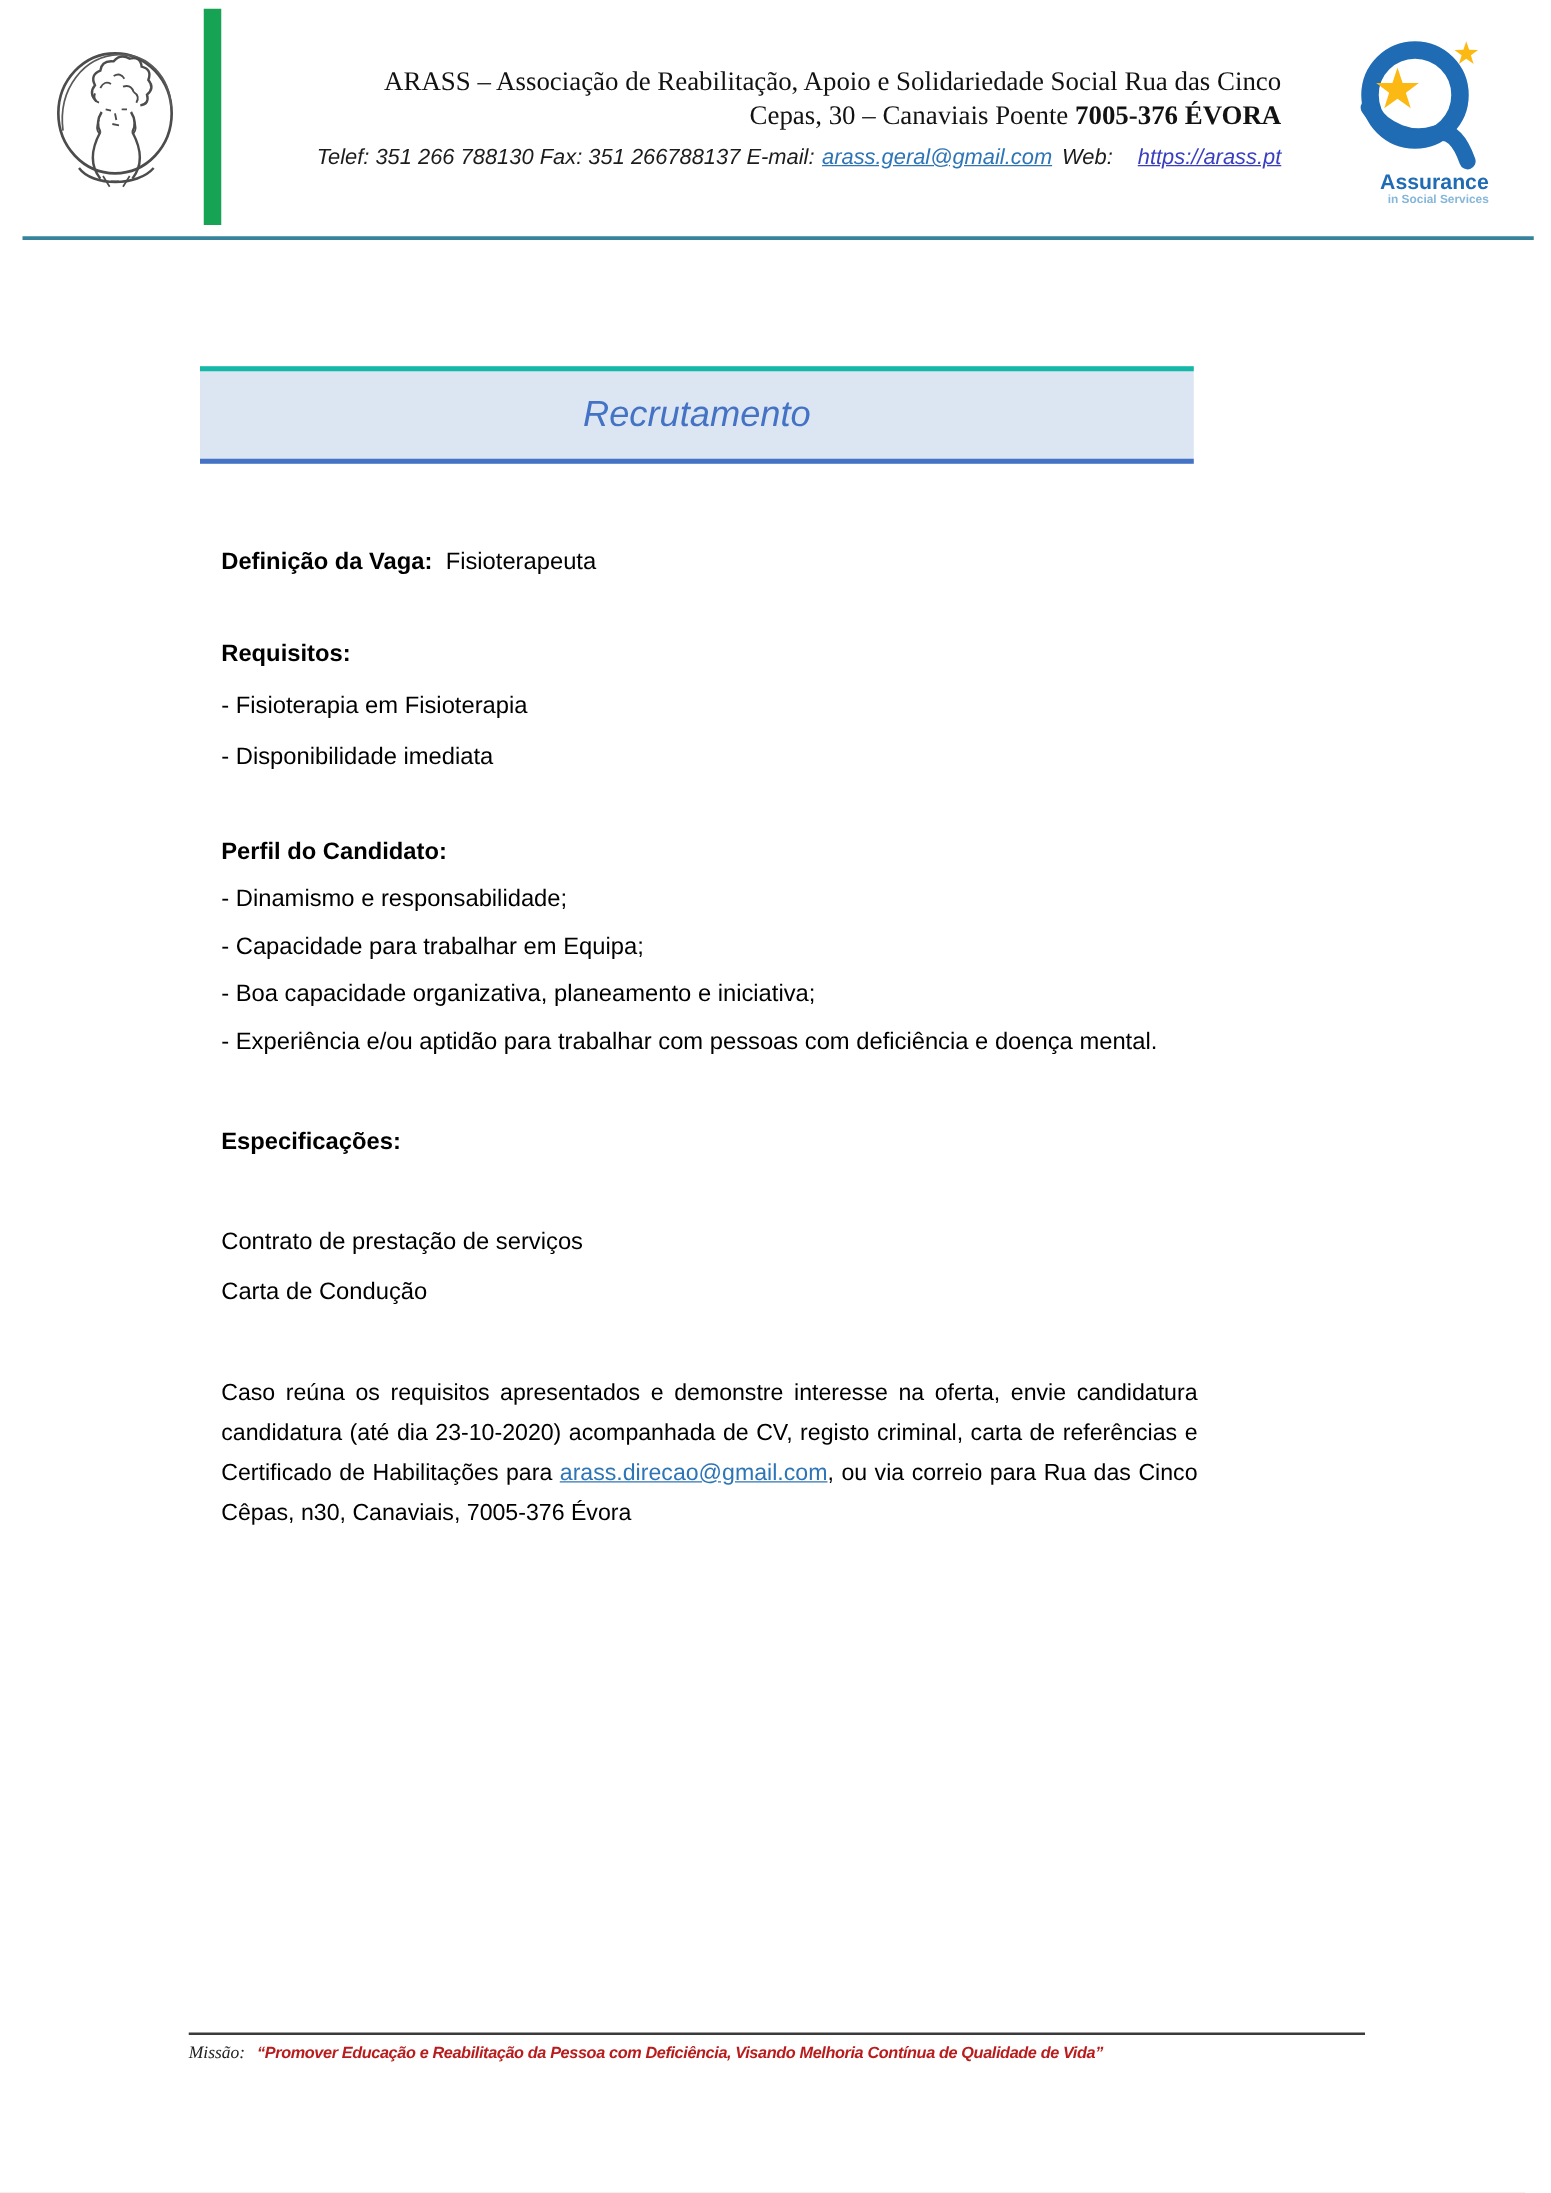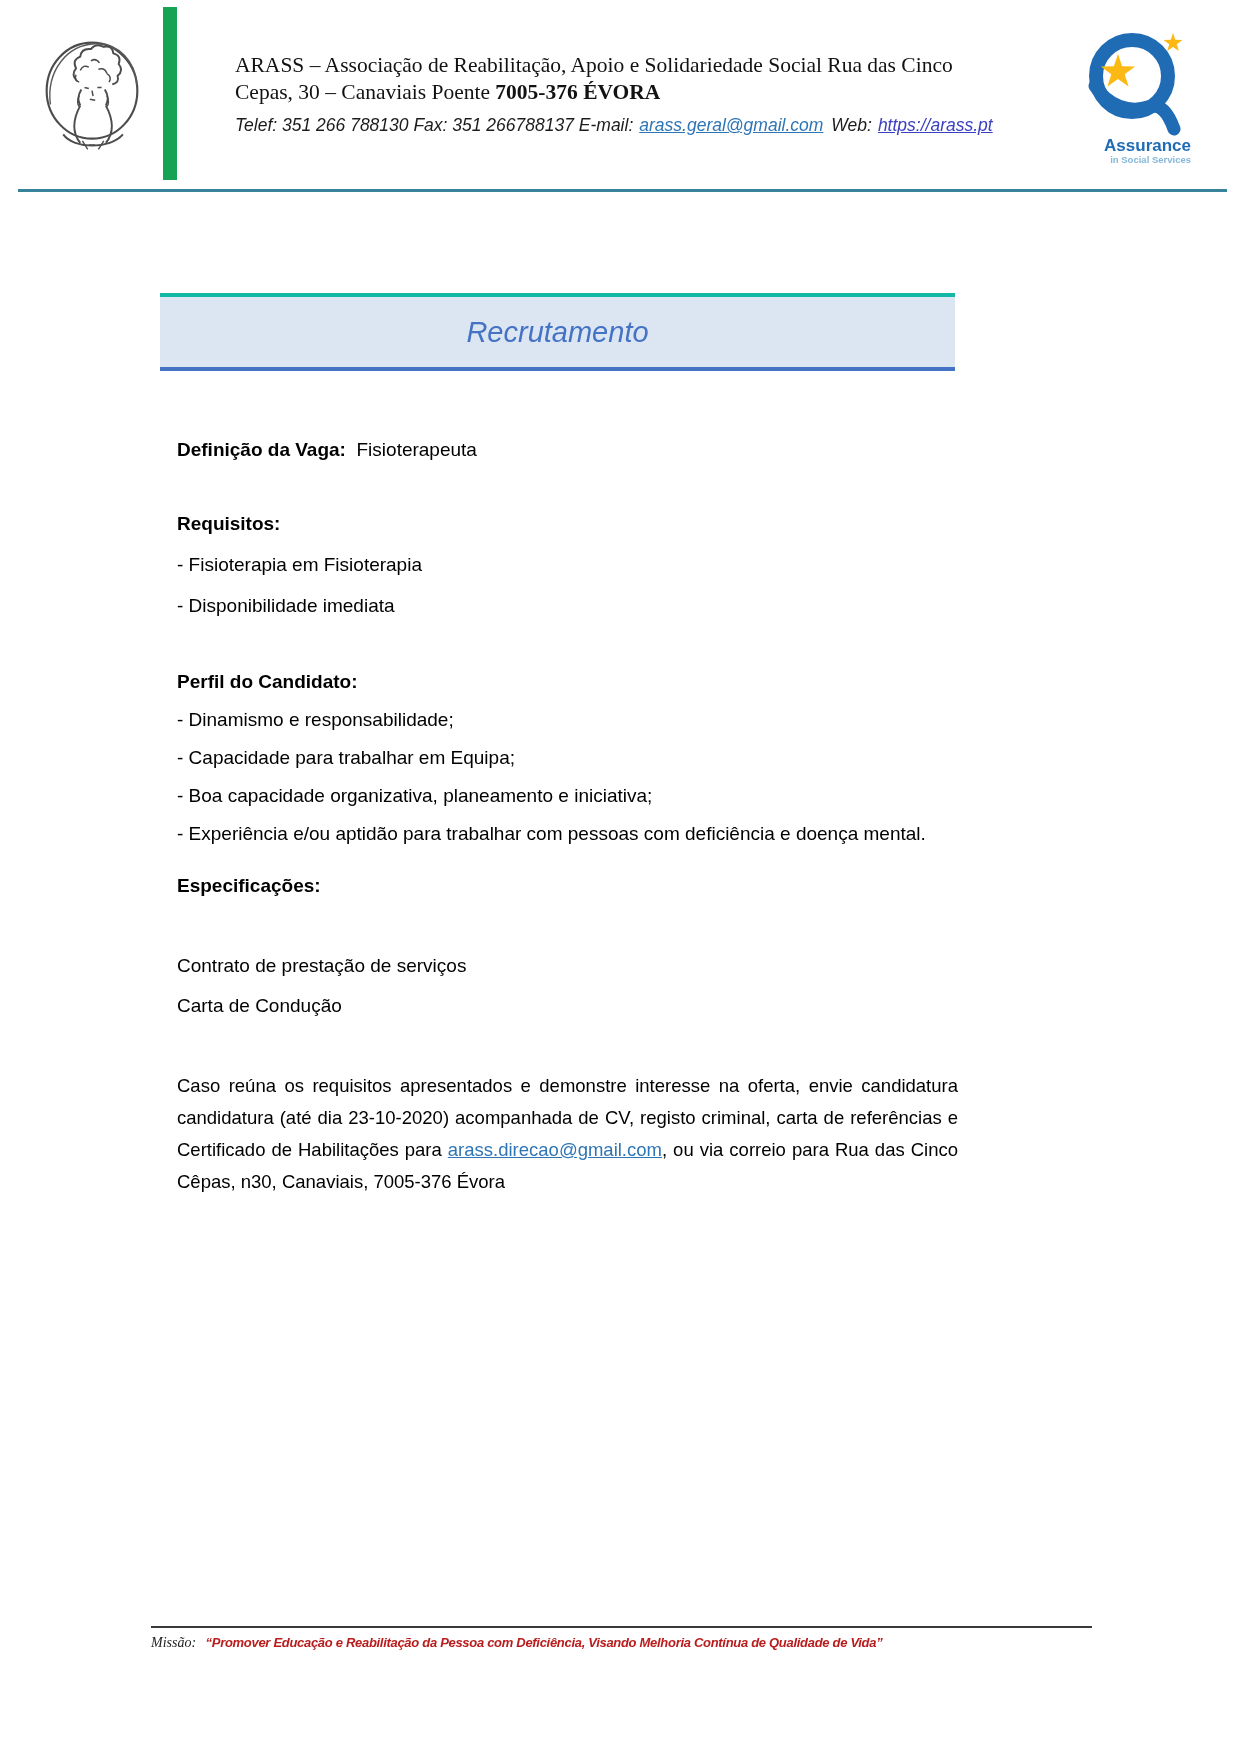--- a/index.html
+++ b/index.html
@@ -3,48 +3,48 @@
 <meta charset="utf-8">
 <style>
   html,body{margin:0;padding:0;background:#e8e8e8;}
   .page{position:relative;width:1241px;height:1754px;background:#fff;margin:0 auto;
         font-family:"Liberation Sans",sans-serif;color:#000;overflow:hidden;}
 
   
   .header{position:absolute;top:0;left:0;width:100%;height:191px;}
   .logo-sketch{position:absolute;left:44px;top:32px;width:96px;height:128px;}
   .green-bar{position:absolute;left:163px;top:7px;width:14px;height:173px;background:#16A353;}
-  .header-center{position:absolute;left:235px;top:52px;width:790px;text-align:left;}
+  .header-center{position:absolute;left:235px;top:52px;width:790px;text-align:right;}
   .org-name{font-family:"Liberation Serif",serif;font-size:21.5px;line-height:27px;color:#121212;}
   .org-bold{font-weight:600;}
   .contact-line{margin-top:9px;font-style:italic;font-size:17.5px;color:#1c1c1c;}
   .contact-line .lbl{margin-left:8px;}
   .link{text-decoration:underline;cursor:pointer;}
   .link-email{color:#2E75B6;margin-left:6px;}
-  .link-web{color:#3A3FC0;margin-left:6px;}
+  .link-web{color:#3A3FC0;margin-left:20px;}
   .badge{position:absolute;right:50px;top:28px;width:112px;text-align:right;}
   .badge-title{font-size:17px;font-weight:bold;color:#1F6CB5;line-height:16px;margin-top:2px;}
   .badge-sub{font-size:9.5px;color:#85B7DA;font-weight:bold;line-height:11px;}
   .header-rule{position:absolute;top:189px;left:18px;width:1209px;height:3px;background:#37839B;}
 
   
   .title-box{position:absolute;left:160px;top:293px;width:795px;height:70px;background:#DCE6F2;
              border-top:4px solid #14b8a6;border-bottom:4px solid #4472C4;
              display:flex;align-items:center;justify-content:center;}
   .title-text{font-style:italic;font-size:29px;color:#4472C4;}
 
   
   .body-block{position:absolute;left:177px;top:438px;width:781px;font-size:19px;line-height:24px;}
   .b{font-weight:bold;}
   .sec-heading{font-weight:bold;}
   .mt-req{margin-top:50px;}
   .item-req{margin-top:17px;}
   .mt-perfil{margin-top:52px;}
   .item-perfil{margin-top:14px;}
-  .mt-espec{margin-top:28px;}
+  .mt-espec{margin-top:56px;}
   .mt-contrato{margin-top:56px;}
   .mt-carta{margin-top:16px;}
   .apply-par{margin-top:52px;font-size:18.5px;line-height:32px;text-align:justify;}
   .apply-par .link-email{margin-left:0;}
 
   
   .footer{position:absolute;left:151px;top:1626px;width:941px;border-top:2px solid #3a3a3a;padding-top:5px;}
   .mission-label{font-family:"Liberation Serif",serif;font-style:italic;font-size:14px;color:#222;}
   .mission-quote{font-weight:bold;font-style:italic;font-size:13px;letter-spacing:-0.3px;color:#b91c1c;margin-left:5px;}
 

